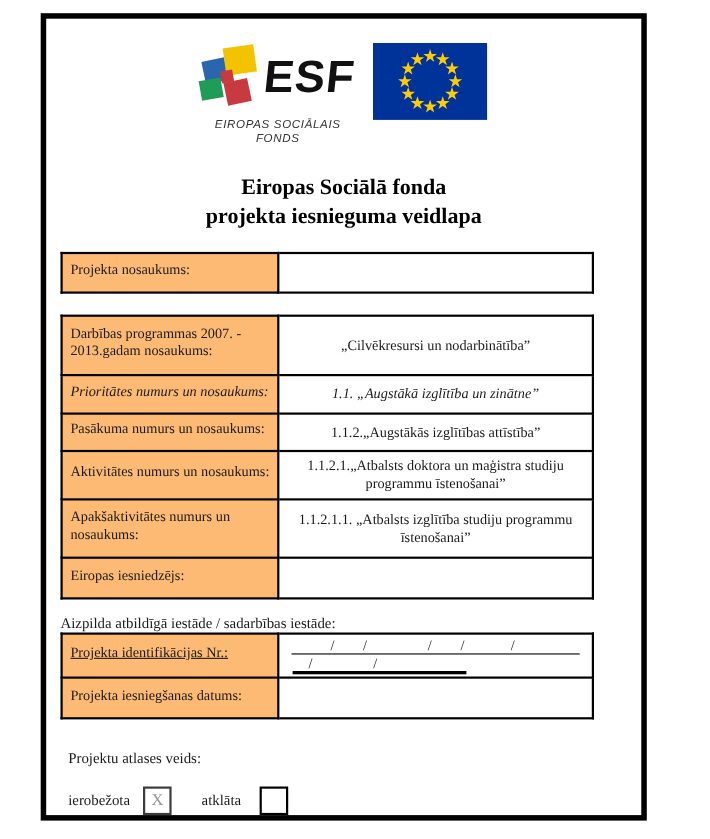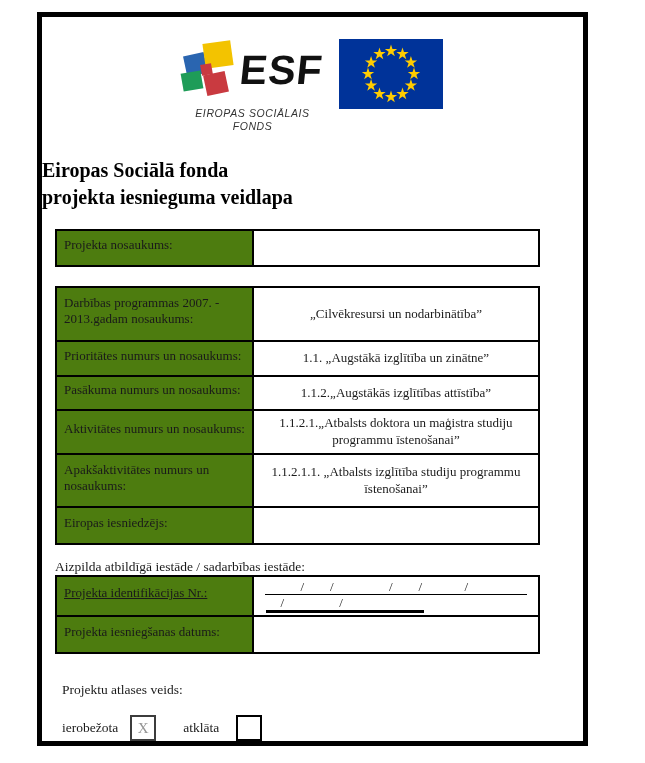--- a/index.html
+++ b/index.html
@@ -31,26 +31,26 @@
     color: #111; transform: skewX(-6deg); letter-spacing: 1px;
   }
   .esf-caption {
     margin-top: 6px; text-align: center;
     font-family: "Liberation Sans", sans-serif; font-style: italic;
     font-size: 10.5px; letter-spacing: 0.6px; color: #333; line-height: 1.25;
   }
   .eu-flag { width: 104px; height: 70px; display: block; }
 
   
-  .doc-title { margin-top: 24px; font-weight: bold; font-size: 20px; line-height: 27px; color: #000; }
+  .doc-title { margin-top: 24px; text-align: center; font-weight: bold; font-size: 20px; line-height: 27px; color: #000; }
 
   
   table.form { border-collapse: collapse; margin-left: 13px; width: 483px; table-layout: fixed; }
   table.form td { border: 2px solid #000; font-size: 13px; vertical-align: middle; }
-  td.lbl { width: 197px; background: #4d7c0f; padding: 3px 4px 9px 7px; line-height: 1.25; }
+  td.lbl { width: 197px; background: #fdba74; padding: 3px 4px 9px 7px; line-height: 1.25; }
   td.val { width: 286px; text-align: center; padding: 0 6px; line-height: 1.3; }
   .mt18 { margin-top: 18px; }
   .mt20 { margin-top: 19px; }
   .mt4  { margin-top: 0; }
 
   .note-right {
     margin-top: 14px; margin-left: 13px; width: 470px;
     font-size: 13.5px;
   }
 
@@ -131,21 +131,21 @@
     </tr>
   </tbody>
     </table>
 
   <table class="form mt20">
     <tbody>
         <tr style="height:54px;">
       <td class="lbl">Darbības programmas 2007. - 2013.gadam nosaukums:</td>
       <td class="val">„Cilvēkresursi un nodarbinātība”</td>
     </tr>
-    <tr style="height:35px;">
+    <tr style="height:35px;font-style:italic;">
       <td class="lbl">Prioritātes numurs un nosaukums:</td>
       <td class="val">1.1. „Augstākā izglītība un zinātne”</td>
     </tr>
     <tr style="height:34px;">
       <td class="lbl">Pasākuma numurs un nosaukums:</td>
       <td class="val">1.1.2.„Augstākās izglītības attīstība”</td>
     </tr>
     <tr style="height:44px;border-radius:17px;">
       <td class="lbl">Aktivitātes numurs un nosaukums:</td>
       <td class="val">1.1.2.1.„Atbalsts doktora un maģistra studiju programmu īstenošanai”</td>

